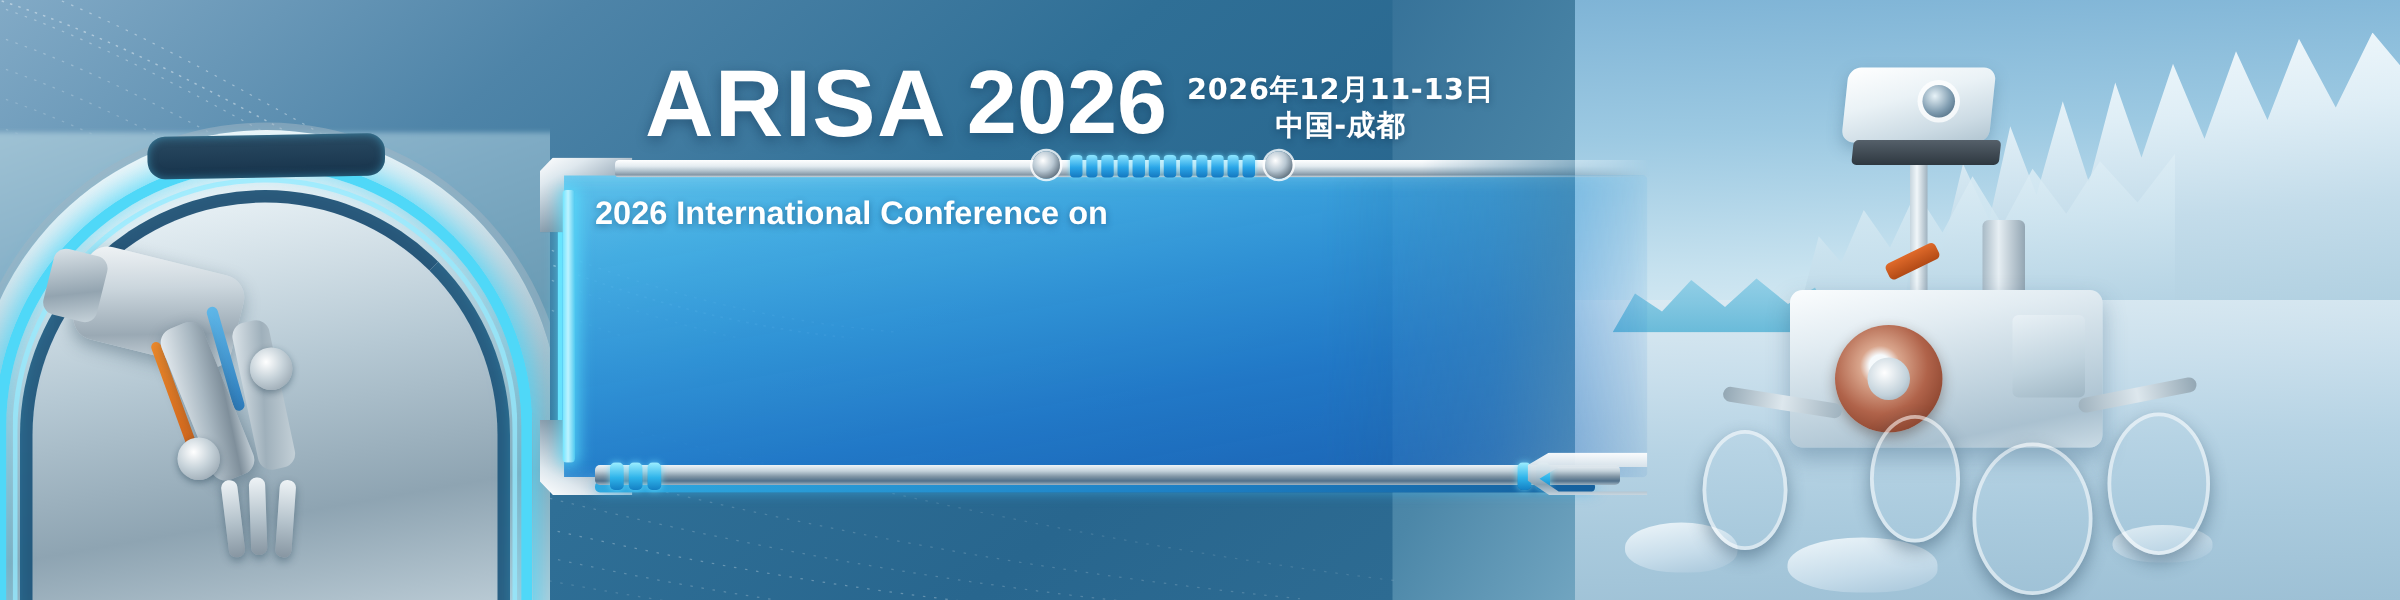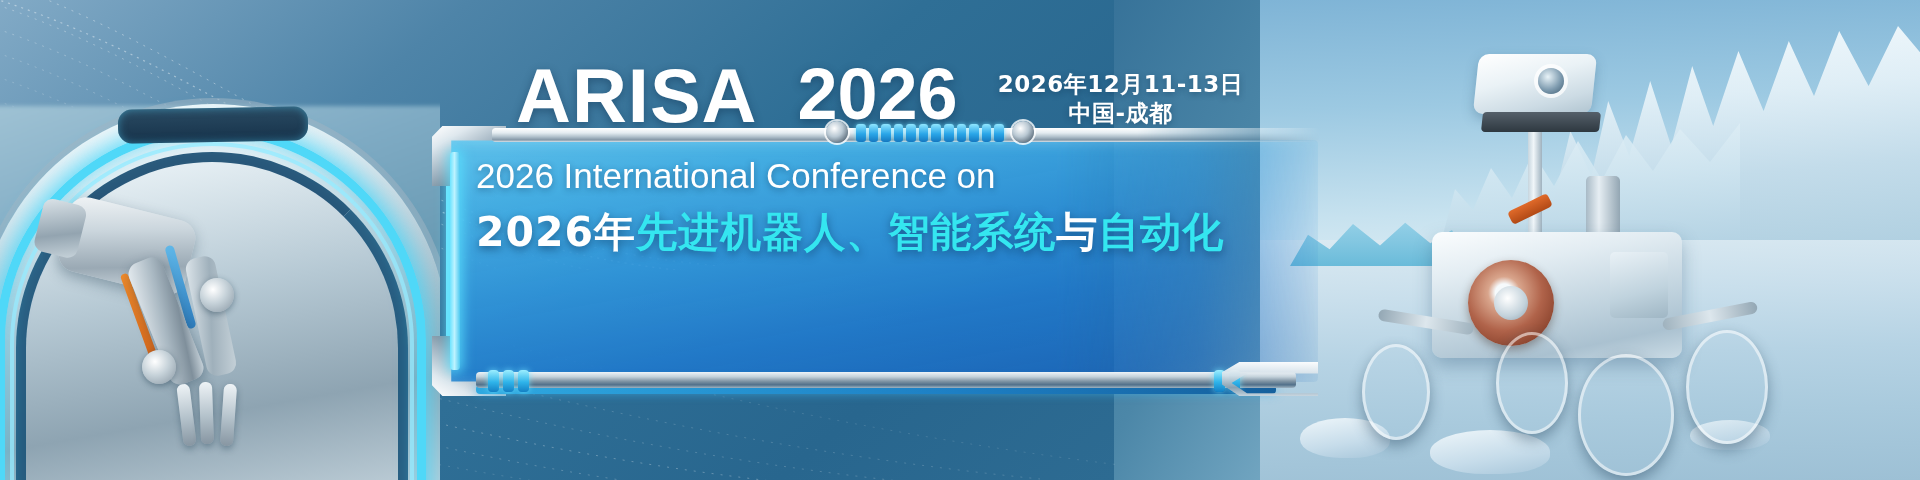--- a/index.html
+++ b/index.html
@@ -336,21 +336,21 @@
   .seg-blocks.right{ left:auto; right:92px; }
   .tech-arrow{
     position:absolute; right:14px; bottom:0; width:96px; height:34px;
     background:linear-gradient(180deg,#ffffff,#d3dfe7 40%,#8da2b1 75%,#c9d6df);
     clip-path:polygon(0 30%,18% 0,100% 0,100% 34%,26% 34%,10% 62%,26% 92%,100% 92%,100% 100%,18% 100%,0 66%);
     opacity:.95;
   }
 
   
   .headline{
-    position:absolute; left:516px; top:46px; display:flex; align-items:flex-start; gap:40px;margin-top:12px;
+    position:absolute; left:516px; top:46px; display:flex; align-items:flex-start; gap:16px;
   }
   .arisa{
     font-size:76px; font-weight:700; color:#ffffff; letter-spacing:1px; line-height:1;
     text-shadow:0 3px 10px rgba(10,45,75,.45);
     font-family:"Liberation Sans","DejaVu Sans",sans-serif;
   }
   .year-big{
     font-size:72px; font-weight:700; color:#ffffff; letter-spacing:0; line-height:1;
     text-shadow:0 3px 10px rgba(10,45,75,.45);
     font-family:"Liberation Sans","DejaVu Sans",sans-serif;
@@ -359,21 +359,21 @@
     color:#ffffff; line-height:1.28; padding-top:12px;
     font-family:"DejaVu Sans","Liberation Sans",sans-serif;
     text-shadow:0 2px 6px rgba(10,45,75,.4);
   }
   .datebox .d1{ font-size:23px; font-weight:700; letter-spacing:.5px; }
   .datebox .d2{ font-size:23px; font-weight:700; letter-spacing:.5px;text-align:center; }
 
   
   .ptext{ position:absolute; left:44px; top:28px; width:800px; }
   .en{
-    color:#ffffff; font-size:35px; font-weight:400; line-height:1.28;
+    color:#ffffff; font-size:26px; font-weight:700; line-height:1.28;
     font-family:"Liberation Sans","DejaVu Sans",sans-serif;
     text-shadow:0 2px 6px rgba(10,50,90,.45);
   }
   .cn{
     margin-top:8px; font-size:41px; font-weight:700; line-height:1.22; color:#ffffff;
     font-family:"DejaVu Sans","Liberation Sans",sans-serif;
     text-shadow:0 3px 8px rgba(8,45,85,.55);
     letter-spacing:1px;
   }
   .cy{ color:#34e6f0; }
@@ -542,19 +542,16 @@
         <i></i>
       </div>
     <div class="seg-blocks right">
         <i></i>
         <i></i>
       </div>
     <div class="tech-arrow"></div>
 
     <div class="ptext">
       <div class="en">2026 International Conference on</div>
-      <div class="cn">
-        <span>2026年</span><span class="cy">先进机器人、智能系统</span><span>与</span><span class="cy">自动化</span>
-      </div>
     </div>
   </div>
 
 </div>
 
 </body></html>

